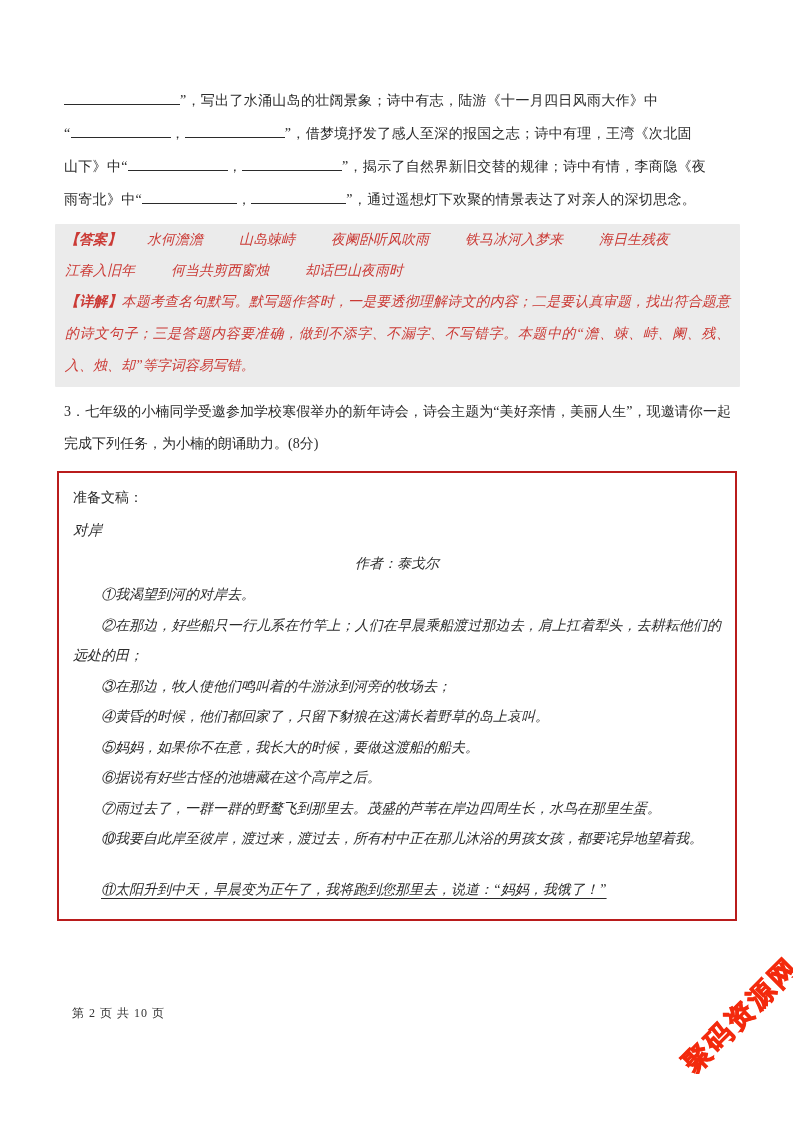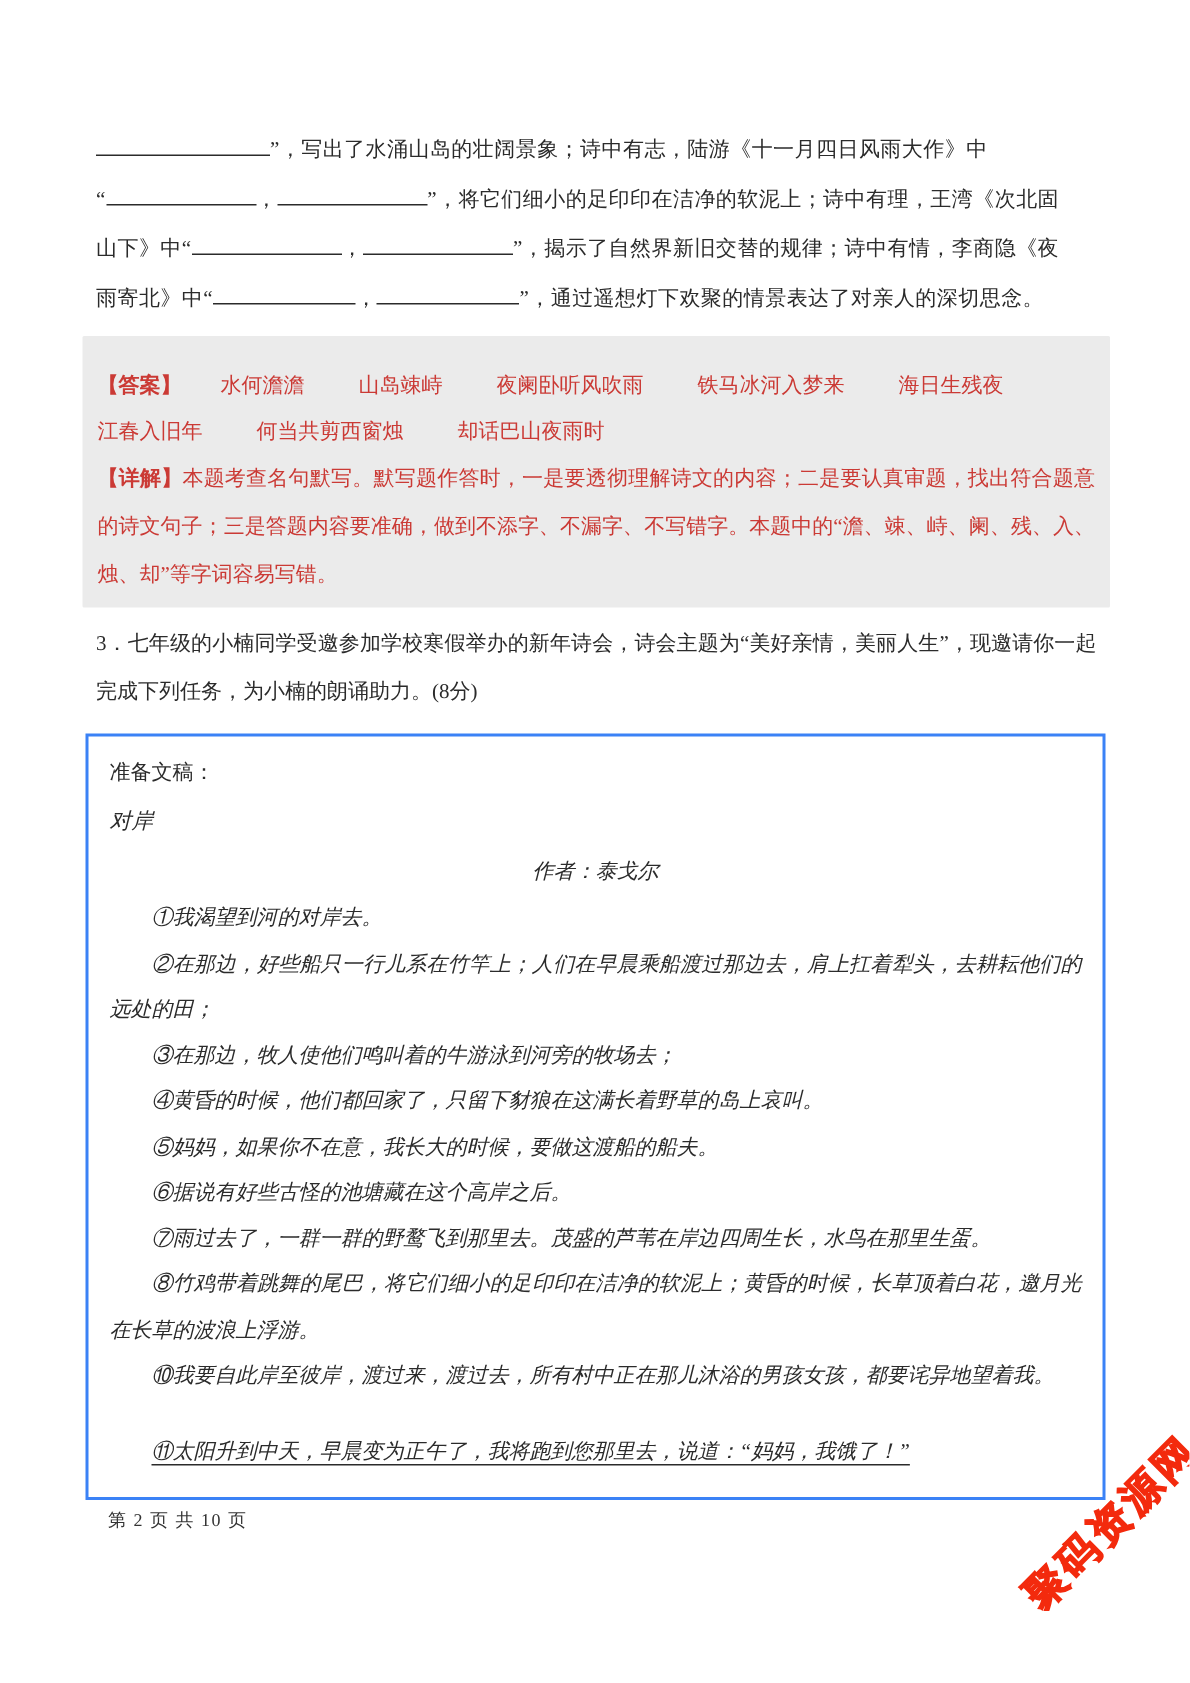--- a/index.html
+++ b/index.html
@@ -22,39 +22,40 @@
   }
   .blank{
     display:inline-block;
     border-bottom:1px solid #2b2b2b;
     height:13px;
     vertical-align:baseline;
   }
   
   .answer-block{
     margin:8px -9px 0 -9px;
-    padding:18px 10px 5px 10px;
+    padding:0 10px 5px 10px;
     line-height:31px;
     border-radius:1px;
+    font-style:italic;
   }
   .ans-row{white-space:nowrap;}
   .ans-label{font-weight:bold;margin-right:26px;}
   .ans-item{margin-right:36px;}
   .detail-par{text-align:justify;line-height:32px;}
   .detail-label{font-weight:bold;}
   
   .q3{
     margin-top:9px;
     line-height:32px;
     text-align:justify;
   }
   
   .manuscript{
     margin:11px -6px 0 -7px;
-    border:2px solid #3b82f6;
+    border:2px solid #b91c1c;
     padding:10px 14px 14px 14px;
   }
   .ms-label{line-height:30px;font-size:14px;}
   .ms-title{
     text-align:left;line-height:34px;font-size:14.5px;
     font-style:italic;
   }
   .ms-author{
     text-align:center;line-height:33px;font-size:14px;
     font-style:italic;
@@ -96,21 +97,21 @@
     -webkit-text-stroke:1px currentColor;
   }
 </style>
 </head>
 <body>
 
 <div class="page">
 
   <div id="q2-lines">
       <div class="q2-line"><span class="blank" style="width: 116px;"></span><span>”，写出了水涌山岛的壮阔景象；诗中有志，陆游《十一月四日风雨大作》中</span></div>
-      <div class="q2-line"><span>“</span><span class="blank" style="width: 100px;"></span><span>，</span><span class="blank" style="width: 100px;"></span><span>”，将它们细小的足印印在洁净的软泥上；诗中有理，王湾《次北固</span></div>
+      <div class="q2-line"><span>“</span><span class="blank" style="width: 100px;"></span><span>，</span><span class="blank" style="width: 100px;"></span><span>”，借梦境抒发了感人至深的报国之志；诗中有理，王湾《次北固</span></div>
       <div class="q2-line"><span>山下》中“</span><span class="blank" style="width: 100px;"></span><span>，</span><span class="blank" style="width: 100px;"></span><span>”，揭示了自然界新旧交替的规律；诗中有情，李商隐《夜</span></div>
       <div class="q2-line"><span>雨寄北》中“</span><span class="blank" style="width: 95px;"></span><span>，</span><span class="blank" style="width: 95px;"></span><span>”，通过遥想灯下欢聚的情景表达了对亲人的深切思念。</span></div>
     </div>
 
   <div class="answer-block" id="answer-block" style="background: rgb(235, 235, 235); color: rgb(203, 58, 53);">
     <div id="ans-rows">
         <div class="ans-row"><span class="ans-label">【答案】</span><span class="ans-item">水何澹澹</span><span class="ans-item">山岛竦峙</span><span class="ans-item">夜阑卧听风吹雨</span><span class="ans-item">铁马冰河入梦来</span><span class="ans-item">海日生残夜</span></div>
         <div class="ans-row"><span class="ans-item">江春入旧年</span><span class="ans-item">何当共剪西窗烛</span><span class="ans-item">却话巴山夜雨时</span></div>
       </div>
     <div class="detail-par">
@@ -125,21 +126,20 @@
     <div class="ms-title">对岸</div>
     <div class="ms-author">作者：泰戈尔</div>
     <div class="poem" id="poem">
         <p>①我渴望到河的对岸去。</p>
         <p>②在那边，好些船只一行儿系在竹竿上；人们在早晨乘船渡过那边去，肩上扛着犁头，去耕耘他们的远处的田；</p>
         <p>③在那边，牧人使他们鸣叫着的牛游泳到河旁的牧场去；</p>
         <p>④黄昏的时候，他们都回家了，只留下豺狼在这满长着野草的岛上哀叫。</p>
         <p>⑤妈妈，如果你不在意，我长大的时候，要做这渡船的船夫。</p>
         <p>⑥据说有好些古怪的池塘藏在这个高岸之后。</p>
         <p>⑦雨过去了，一群一群的野鹜飞到那里去。茂盛的芦苇在岸边四周生长，水鸟在那里生蛋。</p>
-        <p>⑧竹鸡带着跳舞的尾巴，将它们细小的足印印在洁净的软泥上；黄昏的时候，长草顶着白花，邀月光在长草的波浪上浮游。</p>
         <p>⑩我要自此岸至彼岸，渡过来，渡过去，所有村中正在那儿沐浴的男孩女孩，都要诧异地望着我。</p>
         <p class="u">⑪太阳升到中天，早晨变为正午了，我将跑到您那里去，说道：“妈妈，我饿了！”</p>
       </div>
   </div>
 
   <div class="footer">第 2 页 共 10 页</div>
 
   <div class="watermark" style="color: rgb(243, 42, 13);">聚码资源网</div>
 
 </div>

